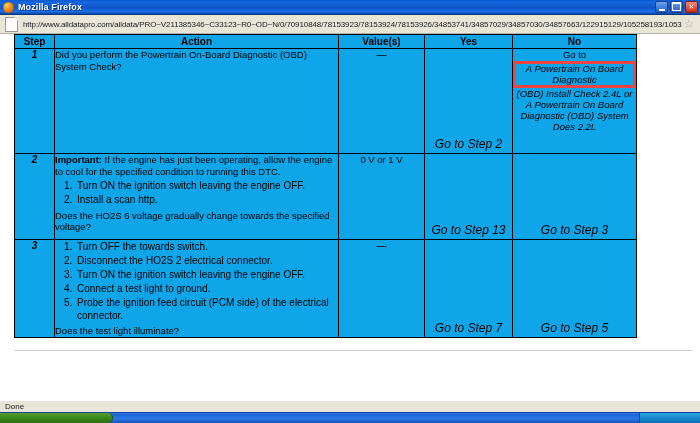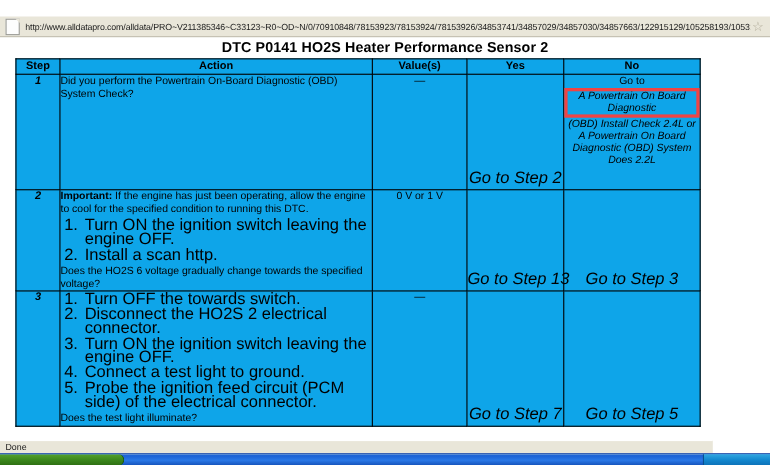--- a/index.html
+++ b/index.html
@@ -126,21 +126,21 @@
     padding-top:13px;
   }
   td.branch-cell{
     position:relative;
     font-size:9.5px;font-style:italic;
     text-align:center;
   }
   .branch-bottom{
     position:absolute;left:0;right:0;bottom:2px;
     text-align:center;
-    font-size:15px;font-style:italic;
+    font-size:12px;font-style:italic;
     white-space:nowrap;
   }
   td.no-cell-goto{
     text-align:center;
     font-size:9.5px;
     padding:3px 3px 2px 3px;
     position:relative;
   }
   .goto-label{font-style:normal;font-size:9.5px;margin-bottom:1px;}
   .link-italic{
@@ -155,37 +155,37 @@
     font-style:italic;
     font-size:9.5px;
     text-align:center;
   }
   .after-focus{
     font-style:italic;font-size:9.5px;line-height:11px;display:block;
   }
   ol.steps{
     margin:3px 0 3px 0;
     padding-left:20px;
-    font-size:15px;line-height:12.5px;
+    font-size:10px;line-height:12.5px;
   }
   ol.steps li{margin-bottom:1.5px;padding-left:2px;}
   ol.steps li:last-child{margin-bottom:0;}
   .tight-p{margin:0;}
   .q-line{margin-top:3px;}
   b.important{font-weight:bold;}
   .emdash{font-size:10px;}
 
   hr.page-rule{
     border:0;border-top:1px solid #cccccc;
     margin:12px 8px 0 14px;
   }
 
   
   .statusbar{
-    position:absolute;left:0;top:400px;width:648px;height:12px;
+    position:absolute;left:0;top:400px;width:700px;height:12px;
     background:#e9e6d9;
     border-top:1px solid #ffffff;
     box-sizing:border-box;
     display:flex;align-items:center;
   }
   .statusbar .st-text{
     font-size:8px;color:#1a1a1a;margin-left:5px;
   }
 
   
@@ -207,30 +207,44 @@
     width:60px;
     background:linear-gradient(to bottom,#30a7e0 0%,#1388cf 50%,#0d72b8 100%);
     border-left:1px solid #0b4f8f;
   }
 </style>
 </head>
 <body>
 
 <div class="app">
 
+  <div class="titlebar">
+    <span class="ff-icon"></span>
+    <span class="win-title">Mozilla Firefox</span>
+    <div class="win-btns">
+      <div class="wb min">
+          <span class="glyph"></span>
+        </div>
+      <div class="wb max">
+          <span class="glyph"></span>
+        </div>
+      <div class="wb close">
+          <span class="glyph">✕</span>
+        </div>
+    </div>
+  </div>
 
   <div class="urlbar">
     <span class="url-pageicon"></span>
     <span class="url-text">http://www.alldatapro.com/alldata/PRO~V211385346~C33123~R0~OD~N/0/70910848/78153923/78153924/78153926/34853741/34857029/34857030/34857663/122915129/105258193/105312686</span>
     <span class="url-star">☆</span>
   </div>
 
   <div class="content">
 
-    <div class="doc-title">DTC P0141 HO2S Heater Performance Sensor 2</div>
 
     <table class="dtc">
       <colgroup>
         <col class="c-step">
           <col class="c-action">
           <col class="c-value">
           <col class="c-yes">
           <col class="c-no">
       </colgroup>
       <thead>

